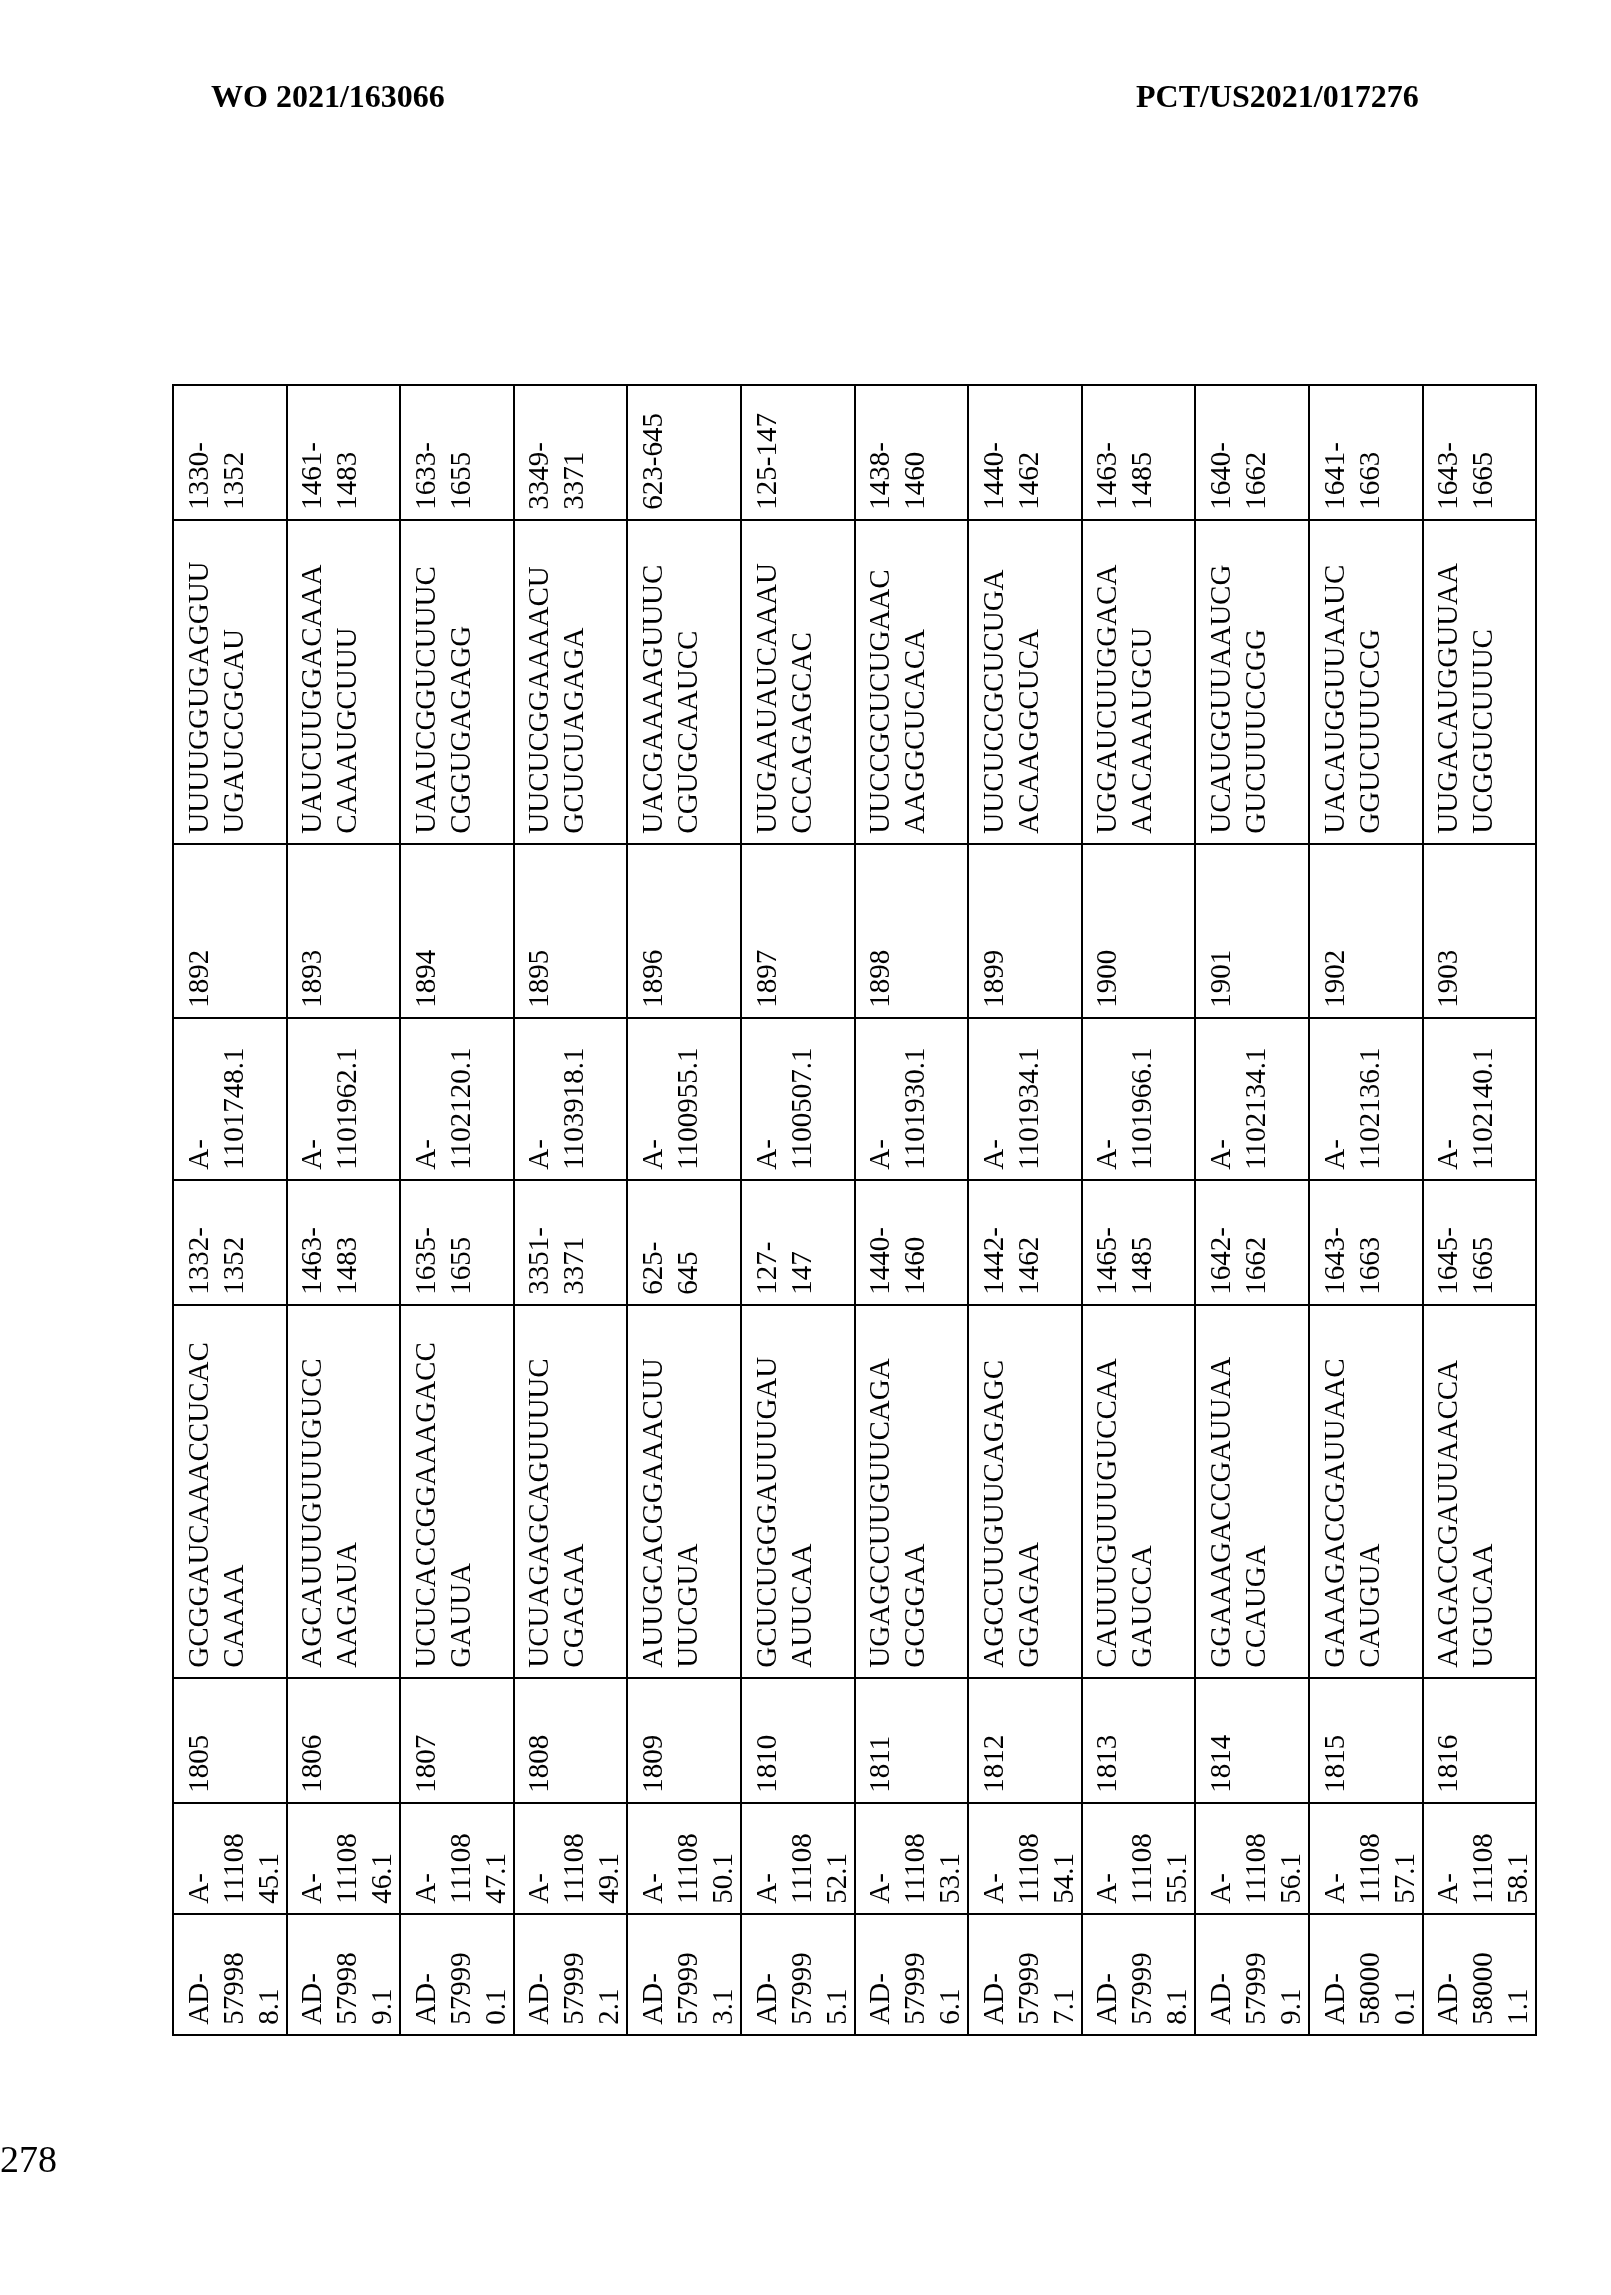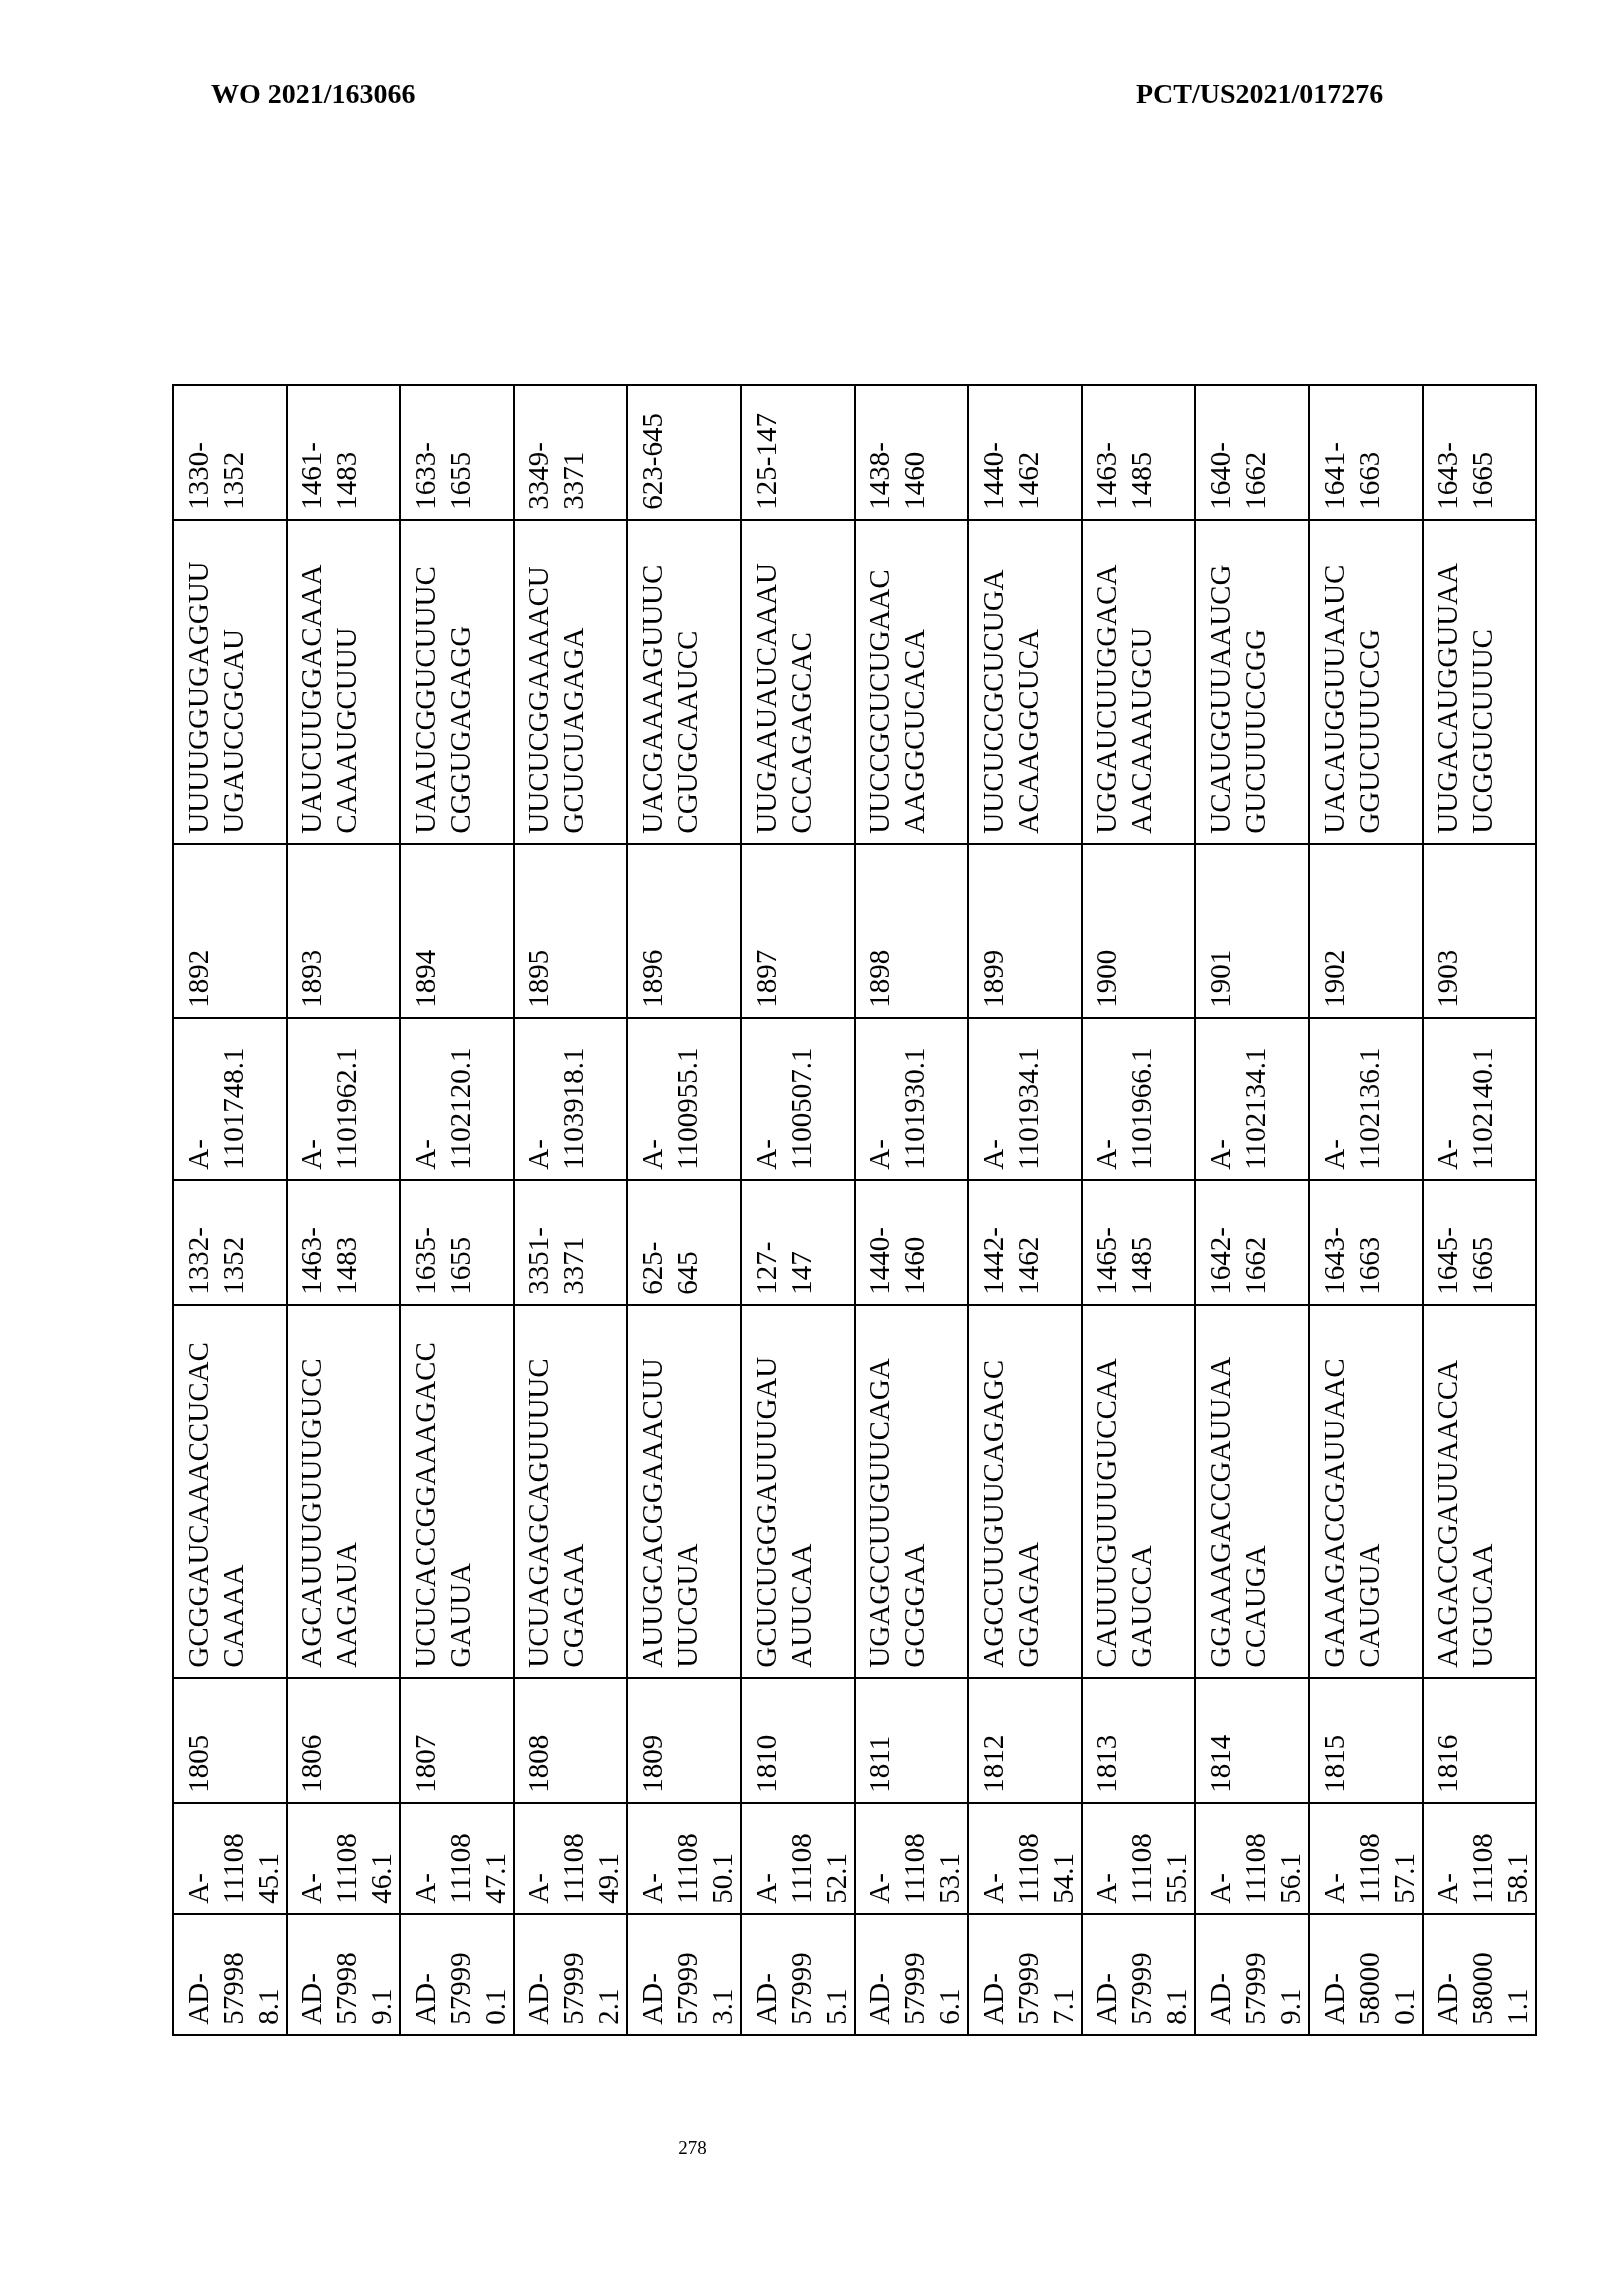--- a/index.html
+++ b/index.html
@@ -1,20 +1,20 @@
 <!DOCTYPE html>
 <html style="font-size:10.6px"><head>
 <meta charset="utf-8">
 <style>
   html, body { margin: 0; padding: 0; background: #ffffff; }
   body { width: 1612px; height: 2295px; position: relative; overflow: hidden; font-family: "Liberation Serif", "DejaVu Serif", serif; color: #000; }
-  .hdr { position: absolute; top: 78px; font-weight: bold; font-size: 28px; }
+  .hdr { position: absolute; top: 78px; font-weight: bold; font-size: 32px; }
   .hdr-left { left: 211px; }
   .hdr-right { left: 1136px; }
-  .page-num { position: absolute; top: 2137px; left: 0; width: 1385px; text-align: center; font-size: 19px; }
+  .page-num { position: absolute; top: 2137px; left: 0; width: 1385px; text-align: left; font-size: 38px; }
   .rot { position: absolute; left: 172px; top: 2036px; width: 1650px; height: 1275px; transform-origin: 0 0; transform: rotate(-90deg); }
   table { border-collapse: collapse; width: 1650px; height: 1275px; table-layout: fixed; }
   td { border: 2.7px solid #000; vertical-align: top; padding: 6.6px 8px 0 9.3px; font-size: 29px; line-height: 35px; word-break: break-all; overflow-wrap: anywhere; }
 </style>
 </head>
 <body>
 
 <div class="hdr hdr-left">WO 2021/163066</div>
 <div class="hdr hdr-right">PCT/US2021/017276</div>
 

